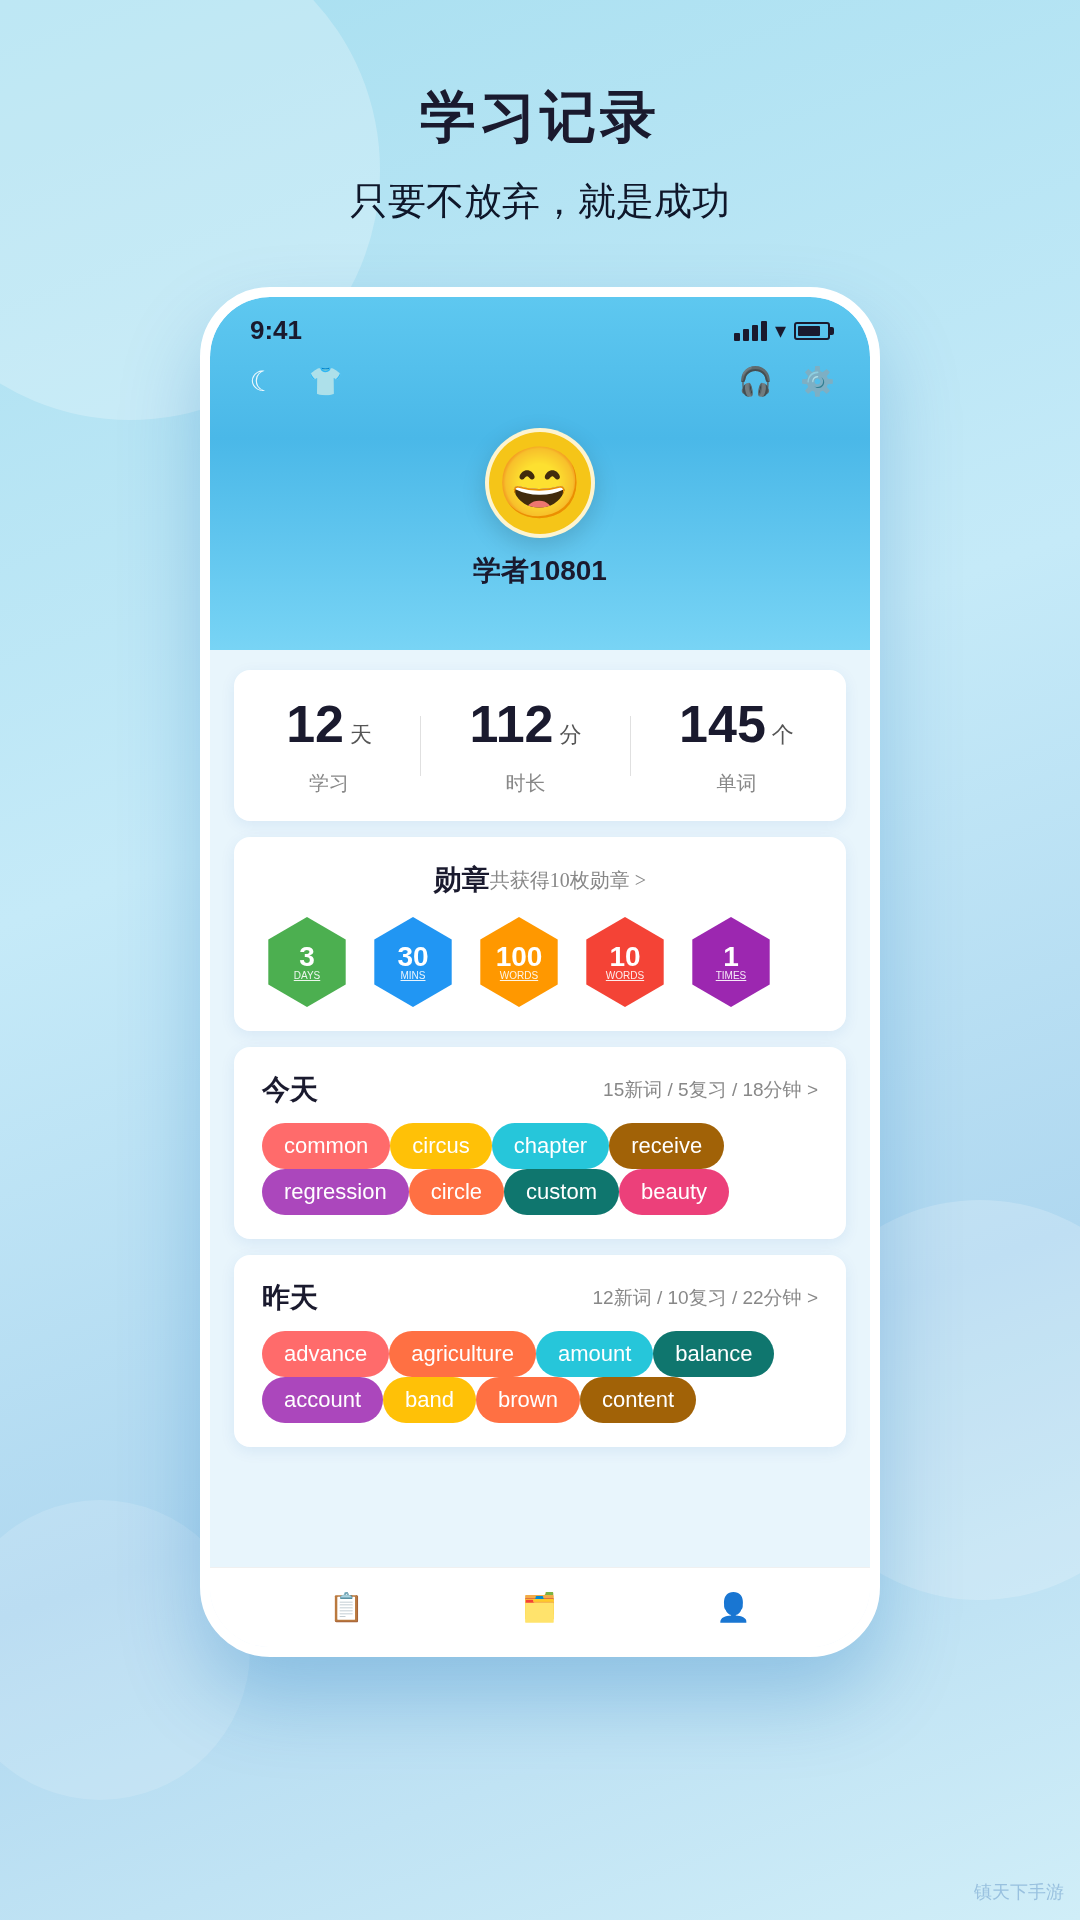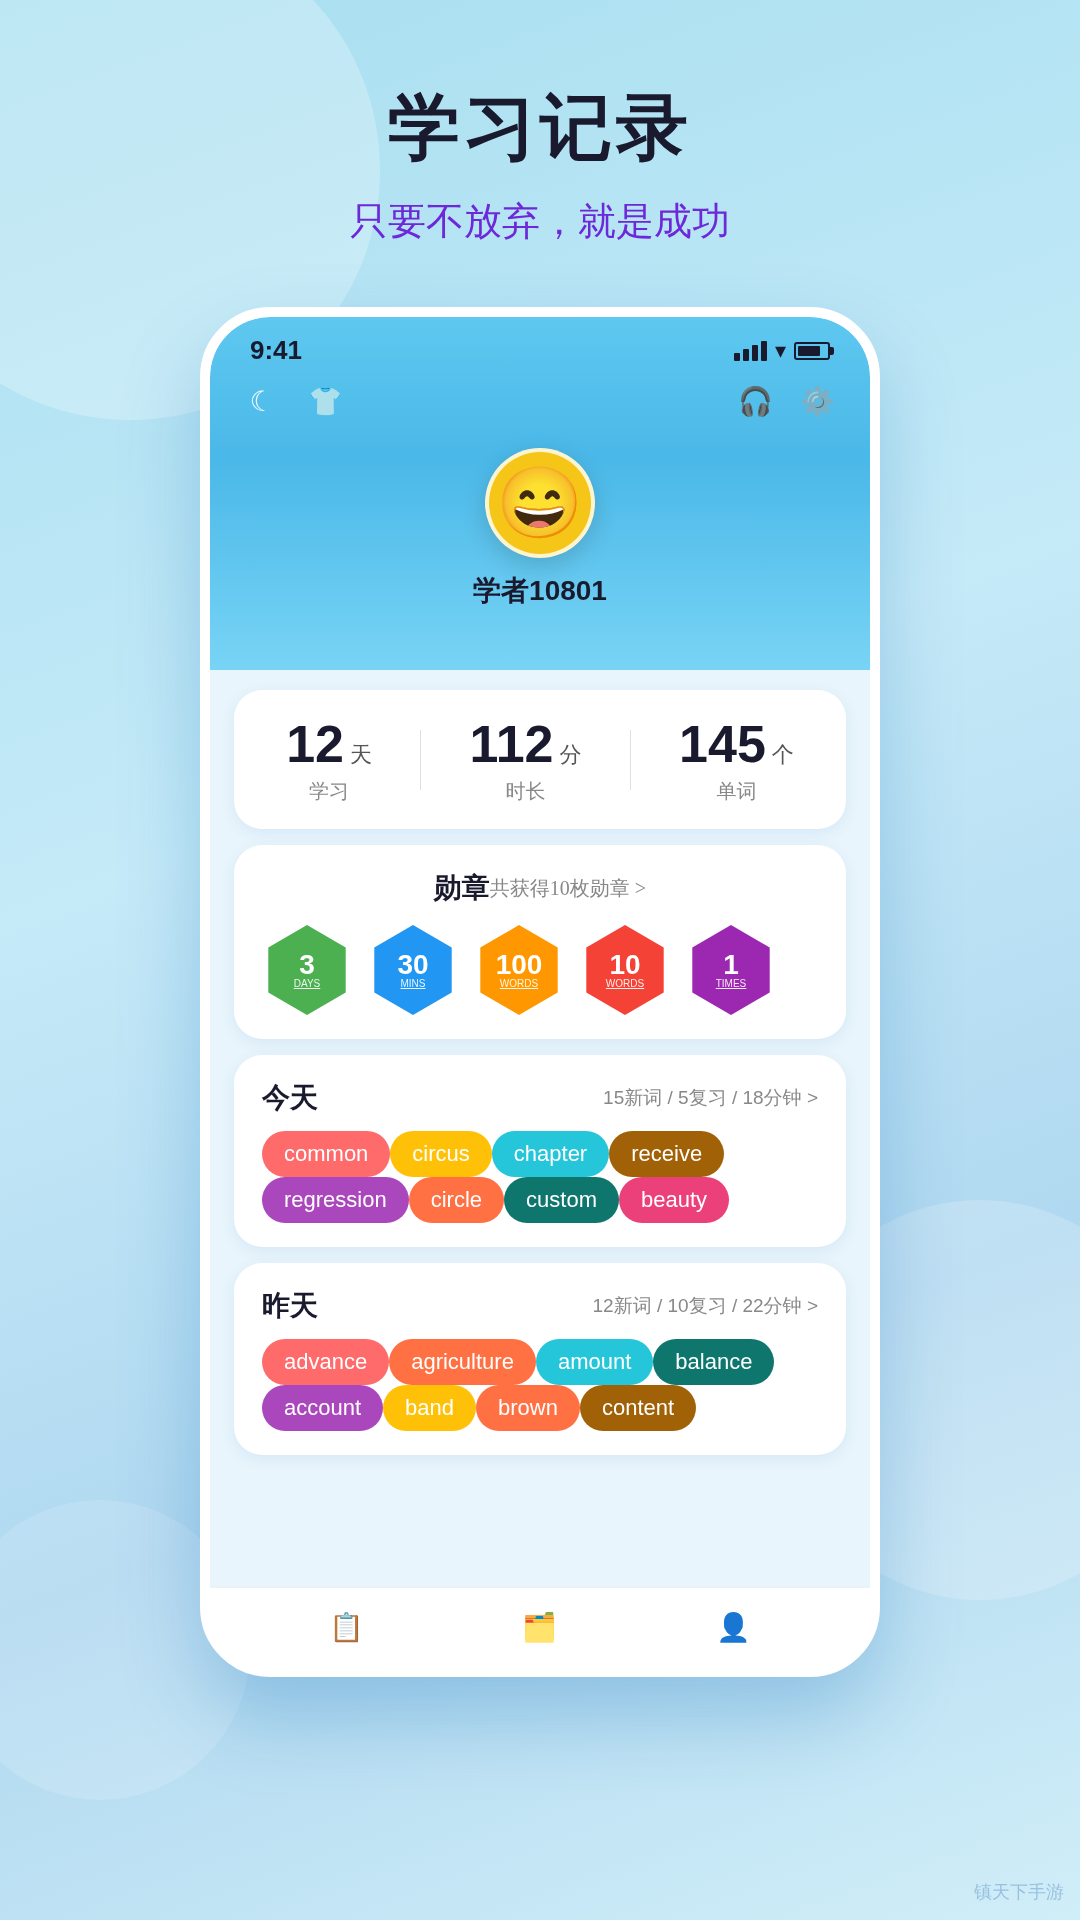--- a/index.html
+++ b/index.html
@@ -37,28 +37,28 @@
     }
 
     
     .page-header {
       position: relative;
       z-index: 10;
       text-align: center;
       padding-top: 80px;
     }
     .page-title {
-      font-size: 72px;
+      font-size: 56px;
       font-weight: 900;
       color: #1a1a2e;
       letter-spacing: 4px;
     }
     .page-subtitle {
       font-size: 38px;
-      color: #6d28d9;
+      color: #0f172a;
       margin-top: 20px;
       font-weight: 400;
     }
 
     
     .phone-wrapper {
       position: relative;
       z-index: 10;
       display: flex;
       justify-content: center;
@@ -201,21 +201,21 @@
       overflow-y: hidden;
       padding: 20px 24px 10px;
       display: flex;
       flex-direction: column;
       gap: 16px;
     }
 
     
     .card {
       background: #ffffff;
-      border-radius: 28px;
+      border-radius: 16px;
       padding: 24px 28px;
       box-shadow: 0 4px 15px rgba(0,80,160,0.08);
     }
 
     
     .stats-card {
       display: flex;
       justify-content: space-around;
       align-items: center;
     }
@@ -235,21 +235,21 @@
       color: #1a1a2e;
     }
     .stat-unit {
       font-size: 22px;
       color: #555;
       font-weight: 400;
     }
     .stat-label {
       font-size: 20px;
       color: #888;
-      margin-top: 4px;
+      margin-top: 16px;
     }
     .stat-divider {
       width: 1px;
       height: 60px;
       background: #e0e0e0;
     }
 
     
     .card-header {
       display: flex;

